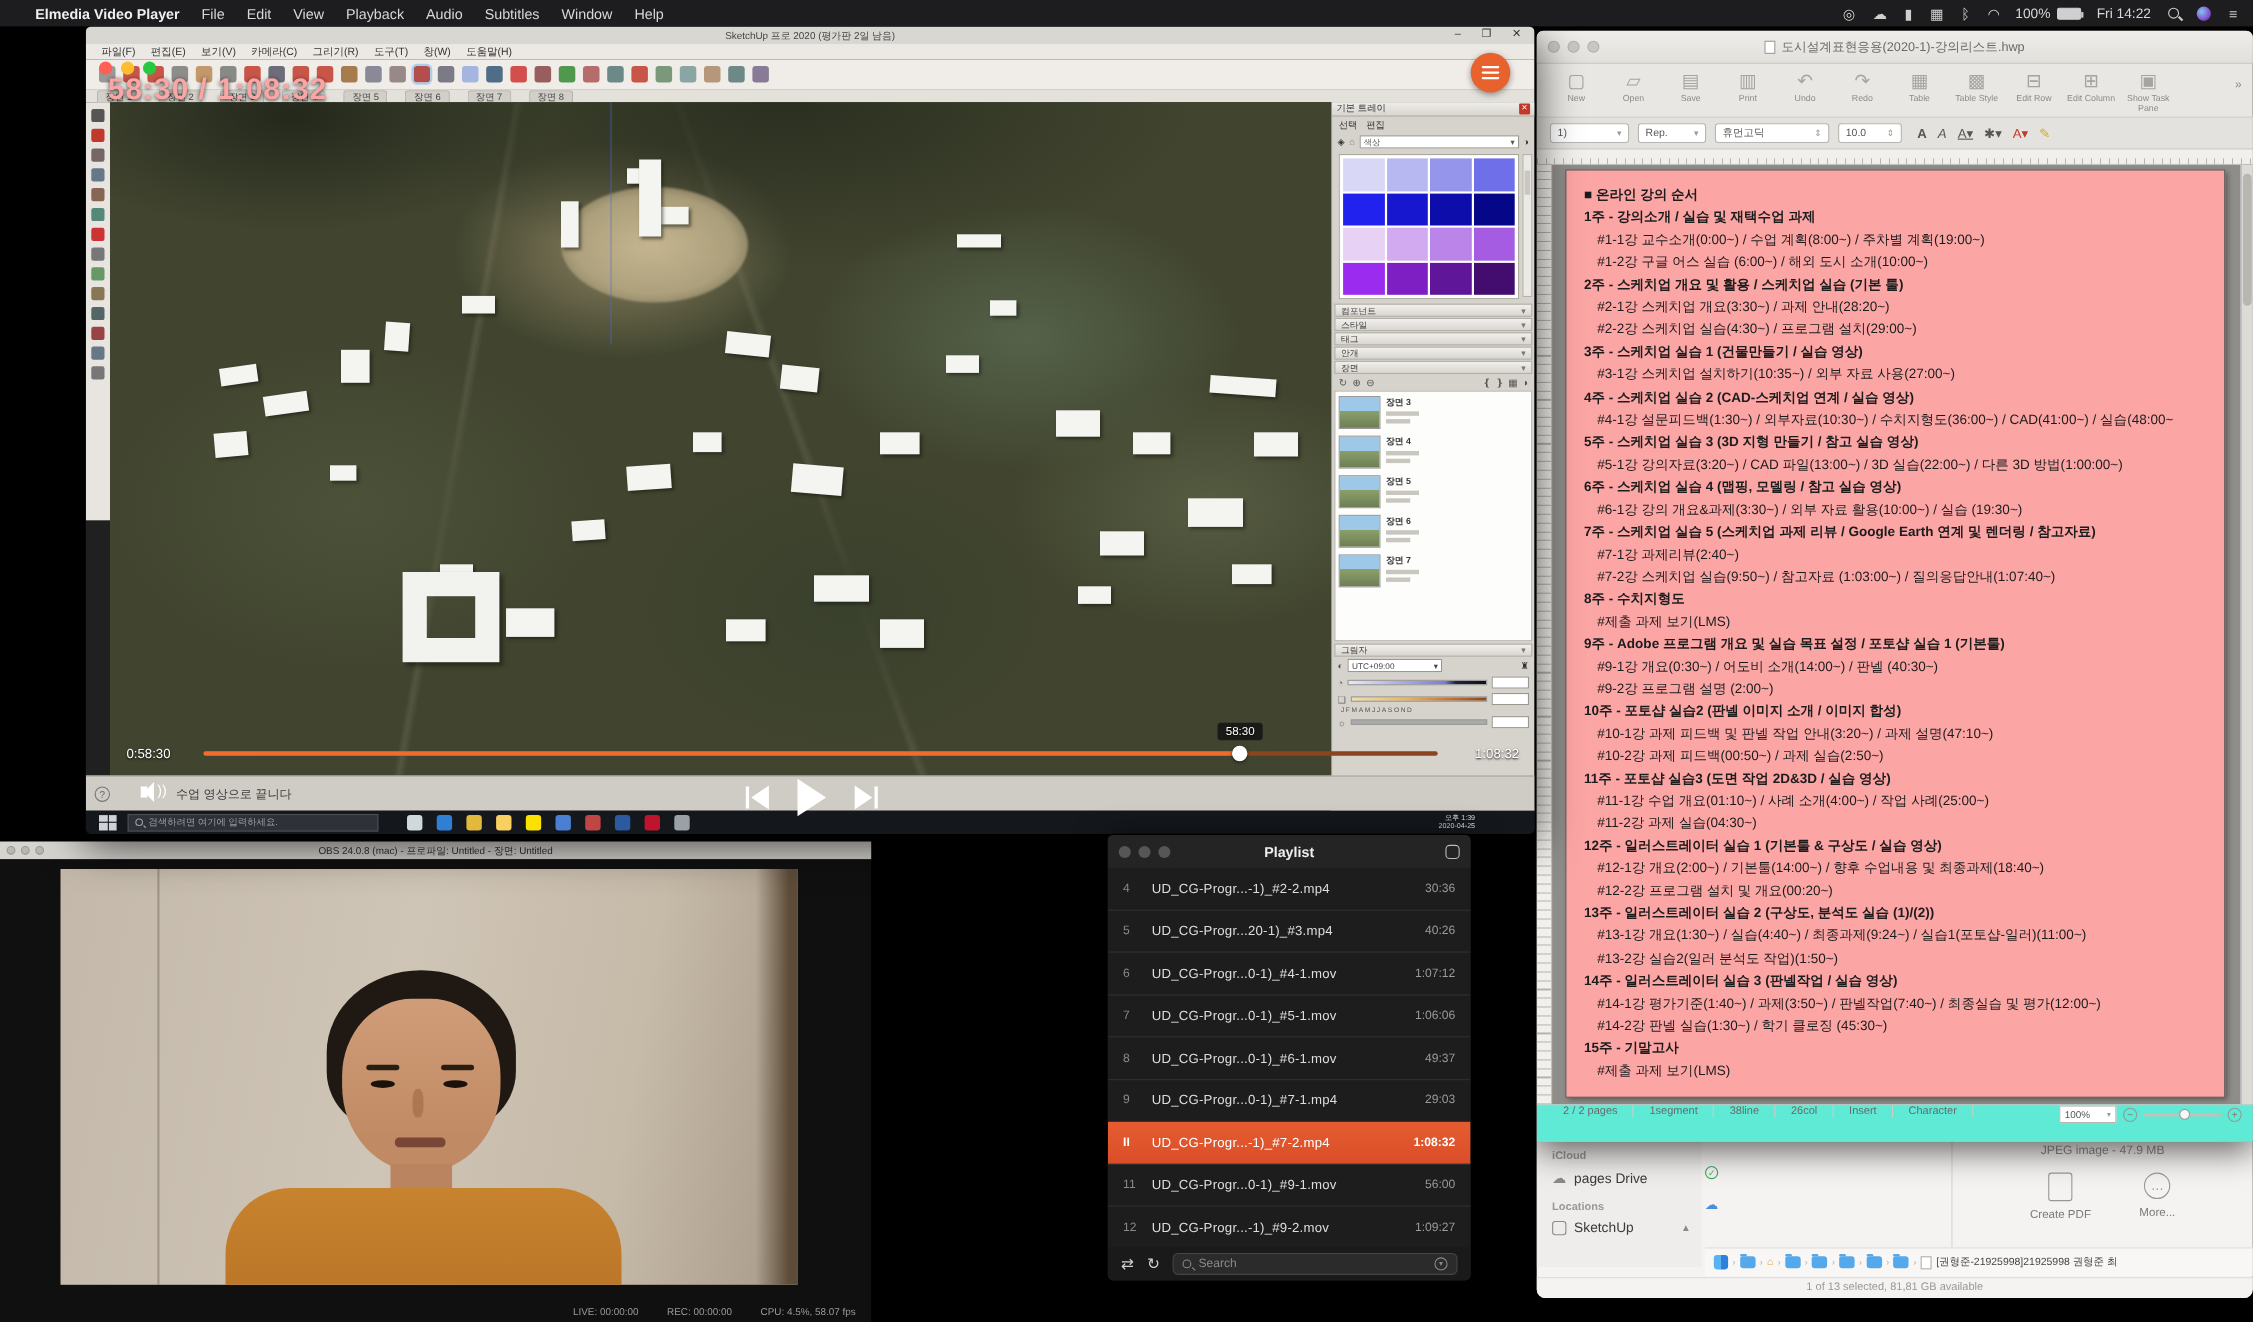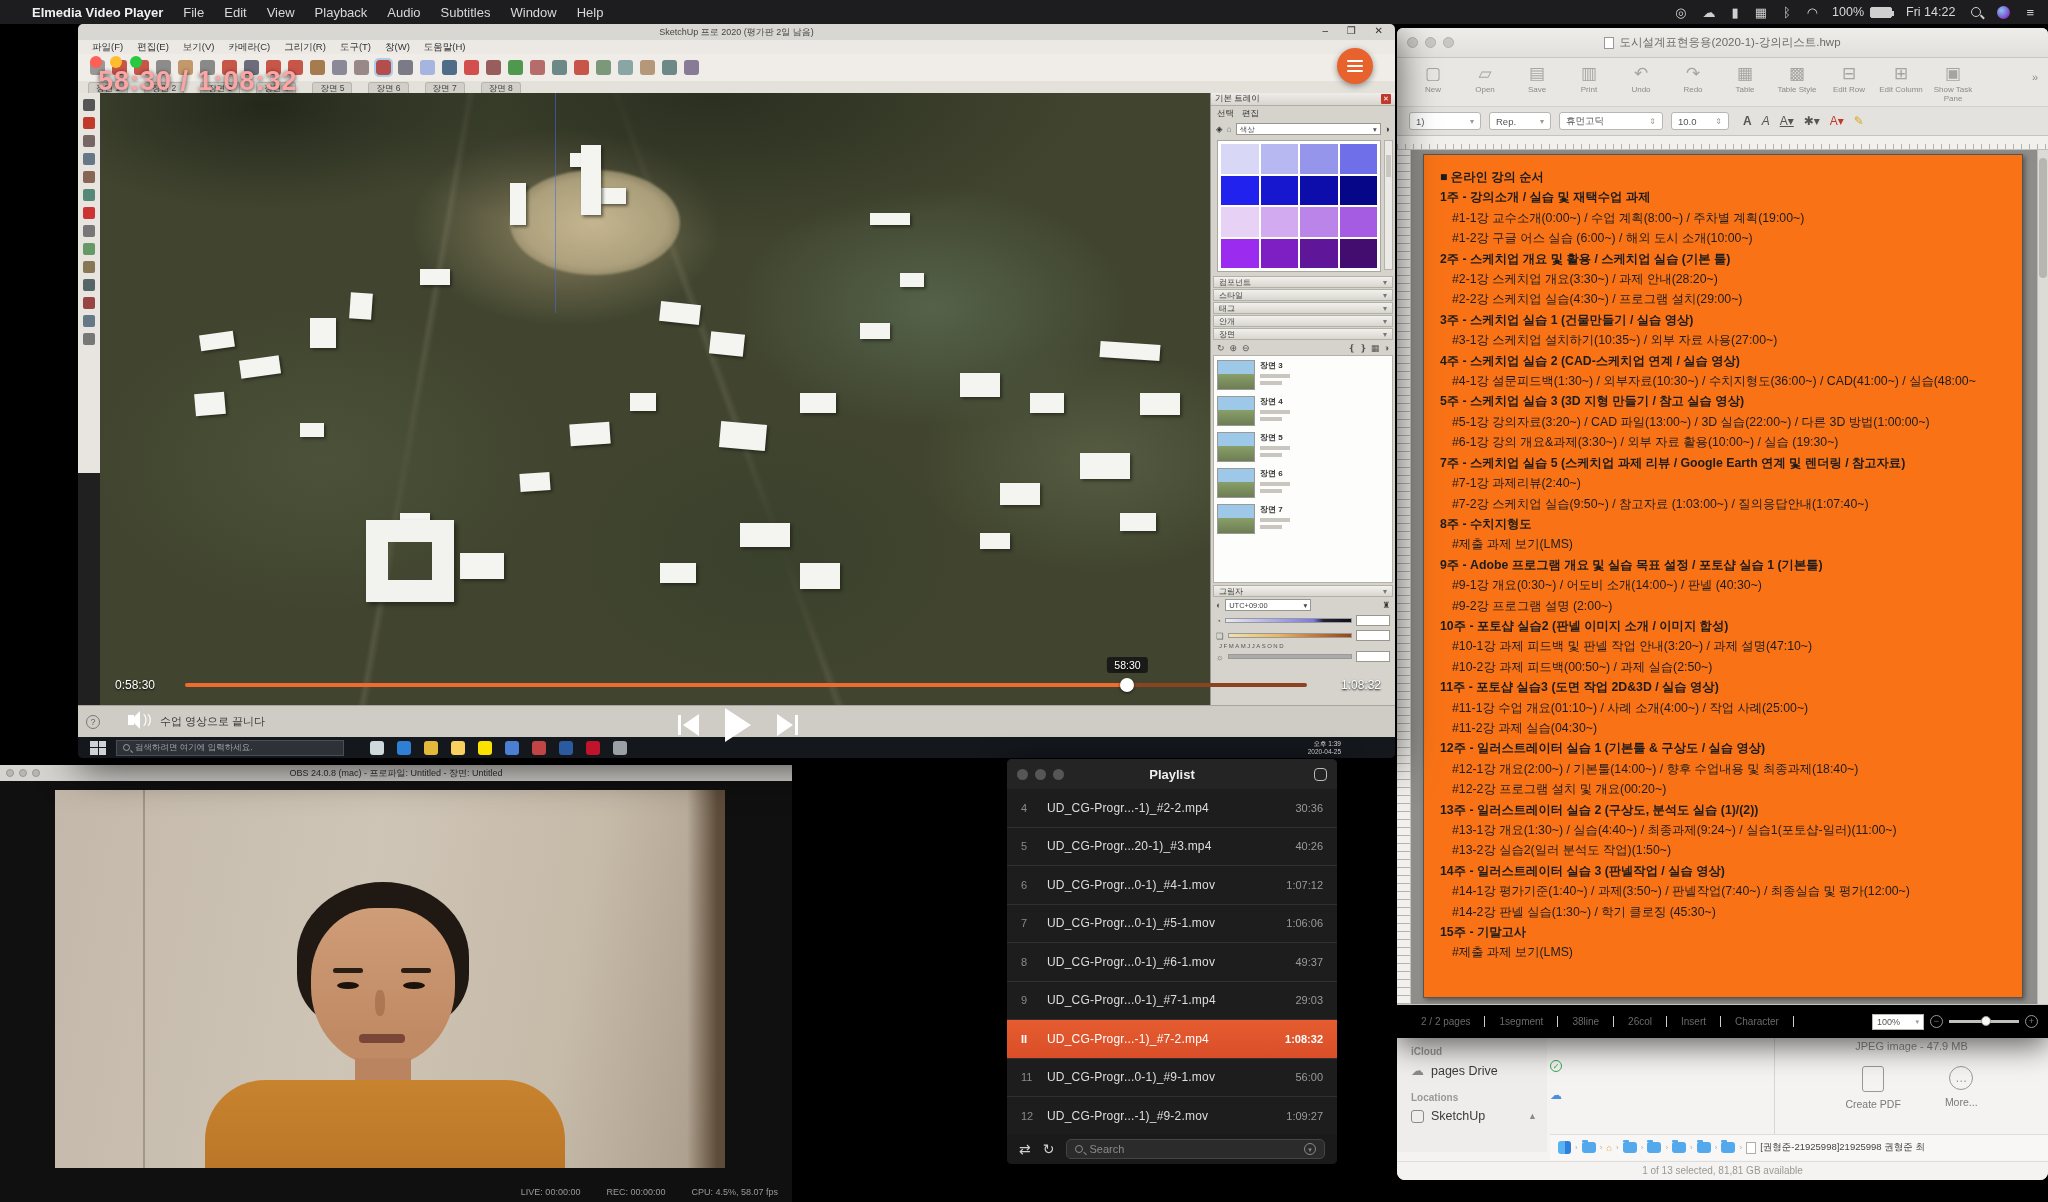--- a/index.html
+++ b/index.html
@@ -231,29 +231,29 @@
   .fbox .a { margin-left:auto; color:#999; font-size:8px;}
   .fglyphs { display:flex; gap:10px; margin-left:6px; font-size:12px; color:#555; align-items:center;}
   .hwp-ruler { height:14px; background:#f2f0ec; border-bottom:1px solid #c2c0bb; position:relative;
                background-image:repeating-linear-gradient(90deg,#b5b3ae 0 1px, transparent 1px 8px);
                background-size:100% 5px; background-position:0 bottom; background-repeat:no-repeat;}
   .hwp-vruler { position:absolute; left:0; top:122px; width:14px; height:854px; background:#f2f0ec;
                 border-right:1px solid #c2c0bb;
                 background-image:repeating-linear-gradient(0deg,#b5b3ae 0 1px, transparent 1px 8px);
                 background-size:5px 100%;}
   .hwp-docarea { position:absolute; left:14px; top:122px; width:626px; height:854px; background:#8f8d89; overflow:hidden;}
-  .hwp-page { position:absolute; left:12px; top:4px; width:600px; height:844px; background:#f97316;
+  .hwp-page { position:absolute; left:12px; top:4px; width:600px; height:844px; background:#fca5a5;
               border:1px solid #555; box-shadow:2px 2px 5px rgba(0,0,0,.4); padding:12px 6px 0 16px; overflow:hidden;}
   .hwp-page .line { font-size:12.3px; line-height:20.4px; color:#1c1c1c; white-space:nowrap; overflow:hidden;}
   .hwp-page .line.b { font-weight:bold; }
   .hwp-page .line.d { padding-left:12px; }
   .hwp-scroll { position:absolute; right:0; top:122px; width:11px; height:854px; background:#dddbd6; border-left:1px solid #bbb;}
   .hwp-scroll i { display:block; margin:8px 1px 0; height:120px; background:#b8b6b1; border-radius:4px;}
-  .hwp-status { position:absolute; left:0; bottom:0; width:100%; height:34px; background:#000000;
-                border-top:1px solid #c6c4bf; display:flex; align-items:center; font-size:10px; color:#6a6a6a;
+  .hwp-status { position:absolute; left:0; bottom:0; width:100%; height:34px; background:#5eead4;
+                border-top:1px solid #c6c4bf; display:flex; align-items:flex-start; font-size:10px; color:#6a6a6a;
                 padding:0 10px; gap:0;}
   .hseg { padding:0 14px; border-right:1px solid #cfcdc8;}
   .hzoom { margin-left:auto; display:flex; align-items:center; gap:6px;}
   .hzoom .zbox { width:52px; height:16px; background:#fff; border:1px solid #b8b6b1; font-size:9px;
                  display:flex; align-items:center; padding:0 4px; color:#555;}
   .hzoom .zbox span:last-child{margin-left:auto; font-size:7px; color:#999;}
   .hzoom .zc { width:13px; height:13px; border:1px solid #9a9894; border-radius:50%; font-size:9px;
                text-align:center; line-height:11px; color:#777;}
   .hzoom .ztrack { width:70px; height:3px; background:#c2c0bb; position:relative;}
   .hzoom .ztrack i { position:absolute; left:45%; top:-4px; width:10px; height:10px; background:#f8f8f8;
@@ -852,20 +852,21 @@
         <div class="line d">#1-2강 구글 어스 실습 (6:00~) / 해외 도시 소개(10:00~)</div>
         <div class="line b">2주 - 스케치업 개요 및 활용 / 스케치업 실습 (기본 툴)</div>
         <div class="line d">#2-1강 스케치업 개요(3:30~) / 과제 안내(28:20~)</div>
         <div class="line d">#2-2강 스케치업 실습(4:30~) / 프로그램 설치(29:00~)</div>
         <div class="line b">3주 - 스케치업 실습 1 (건물만들기 / 실습 영상)</div>
         <div class="line d">#3-1강 스케치업 설치하기(10:35~) / 외부 자료 사용(27:00~)</div>
         <div class="line b">4주 - 스케치업 실습 2 (CAD-스케치업 연계 / 실습 영상)</div>
         <div class="line d">#4-1강 설문피드백(1:30~) / 외부자료(10:30~) / 수치지형도(36:00~) / CAD(41:00~) / 실습(48:00~</div>
         <div class="line b">5주 - 스케치업 실습 3 (3D 지형 만들기 / 참고 실습 영상)</div>
         <div class="line d">#5-1강 강의자료(3:20~) / CAD 파일(13:00~) / 3D 실습(22:00~) / 다른 3D 방법(1:00:00~)</div>
+        <div class="line b">6주 - 스케치업 실습 4 (맵핑, 모델링 / 참고 실습 영상)</div>
         <div class="line d">#6-1강 강의 개요&amp;과제(3:30~) / 외부 자료 활용(10:00~) / 실습 (19:30~)</div>
         <div class="line b">7주 - 스케치업 실습 5 (스케치업 과제 리뷰 / Google Earth 연계 및 렌더링 / 참고자료)</div>
         <div class="line d">#7-1강 과제리뷰(2:40~)</div>
         <div class="line d">#7-2강 스케치업 실습(9:50~) / 참고자료 (1:03:00~) / 질의응답안내(1:07:40~)</div>
         <div class="line b">8주 - 수치지형도</div>
         <div class="line d">#제출 과제 보기(LMS)</div>
         <div class="line b">9주 - Adobe 프로그램 개요 및 실습 목표 설정 / 포토샵 실습 1 (기본툴)</div>
         <div class="line d">#9-1강 개요(0:30~) / 어도비 소개(14:00~) / 판넬 (40:30~)</div>
         <div class="line d">#9-2강 프로그램 설명 (2:00~)</div>
         <div class="line b">10주 - 포토샵 실습2 (판넬 이미지 소개 / 이미지 합성)</div>

